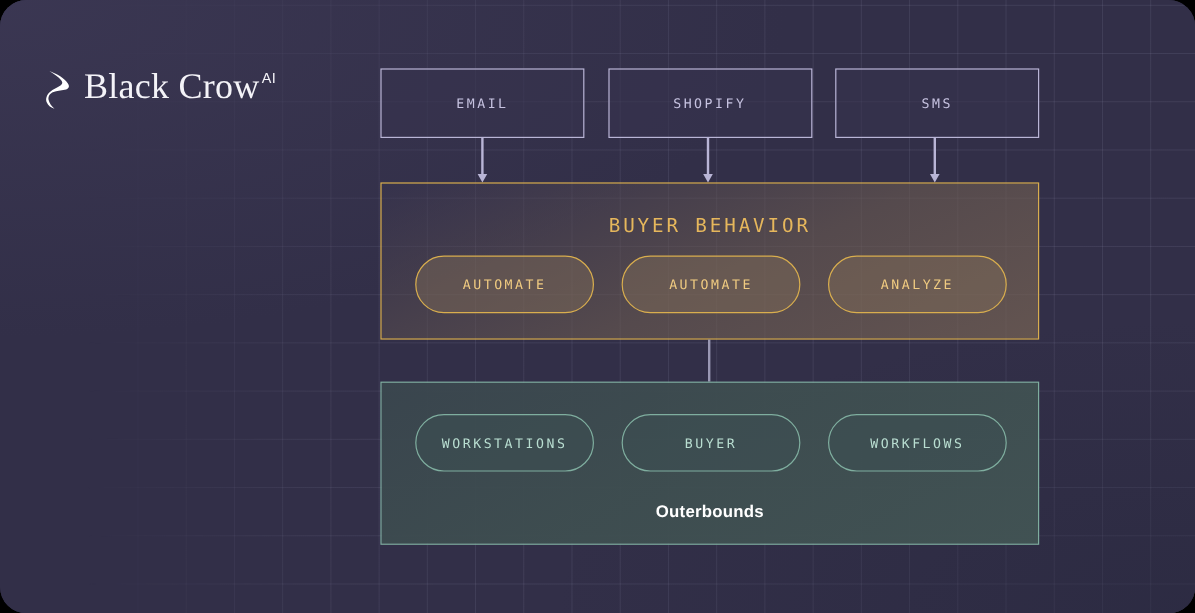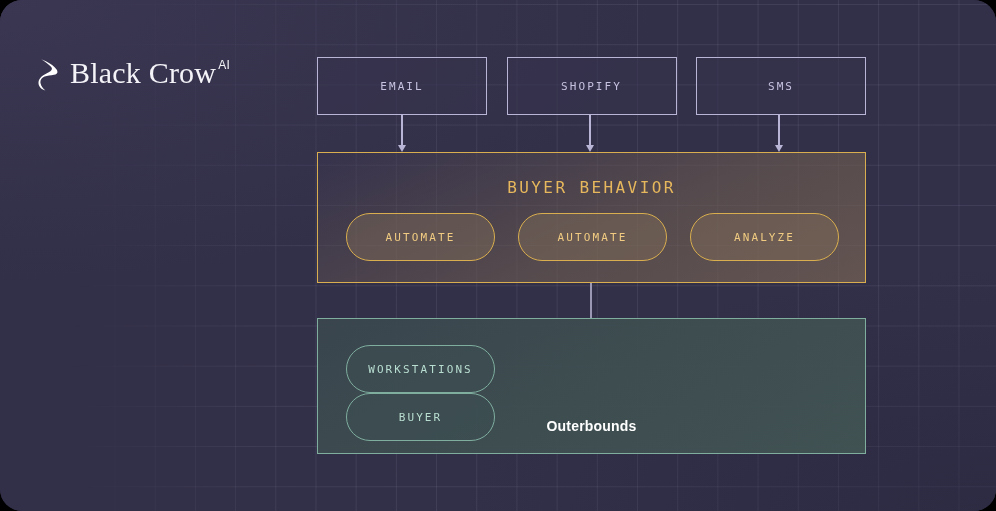--- a/index.html
+++ b/index.html
@@ -228,21 +228,20 @@
     background:
       linear-gradient(150deg, rgba(58,70,78,0.95) 0%, rgba(62,78,80,0.95) 45%, rgba(66,84,84,0.95) 100%);
   }
   #outerbounds-pills {
     position: absolute;
     top: 26px;
     left: 28px;
     width: 493px;
     display: flex;
     justify-content: space-between;
-    flex-direction: column;
   }
   .pill-green {
     border: 1px solid #7fae9f;
     background: rgba(60,79,82,0.55);
   }
   .pill-green .label {
     color: #b9ded1;
     font-size: 11px;
     letter-spacing: 2.1px;
   }
@@ -323,17 +322,20 @@
   <div id="mid-connector"></div>
 
   <div id="outerbounds-panel">
     <div id="outerbounds-pills">
       <div class="pill pill-green">
         <span class="mono label">WORKSTATIONS</span>
       </div>
       <div class="pill pill-green">
         <span class="mono label">BUYER</span>
       </div>
+      <div class="pill pill-green">
+        <span class="mono label">WORKFLOWS</span>
+      </div>
     </div>
     <div class="panel-caption">Outerbounds</div>
   </div>
 
 </div>
 
 </body></html>

